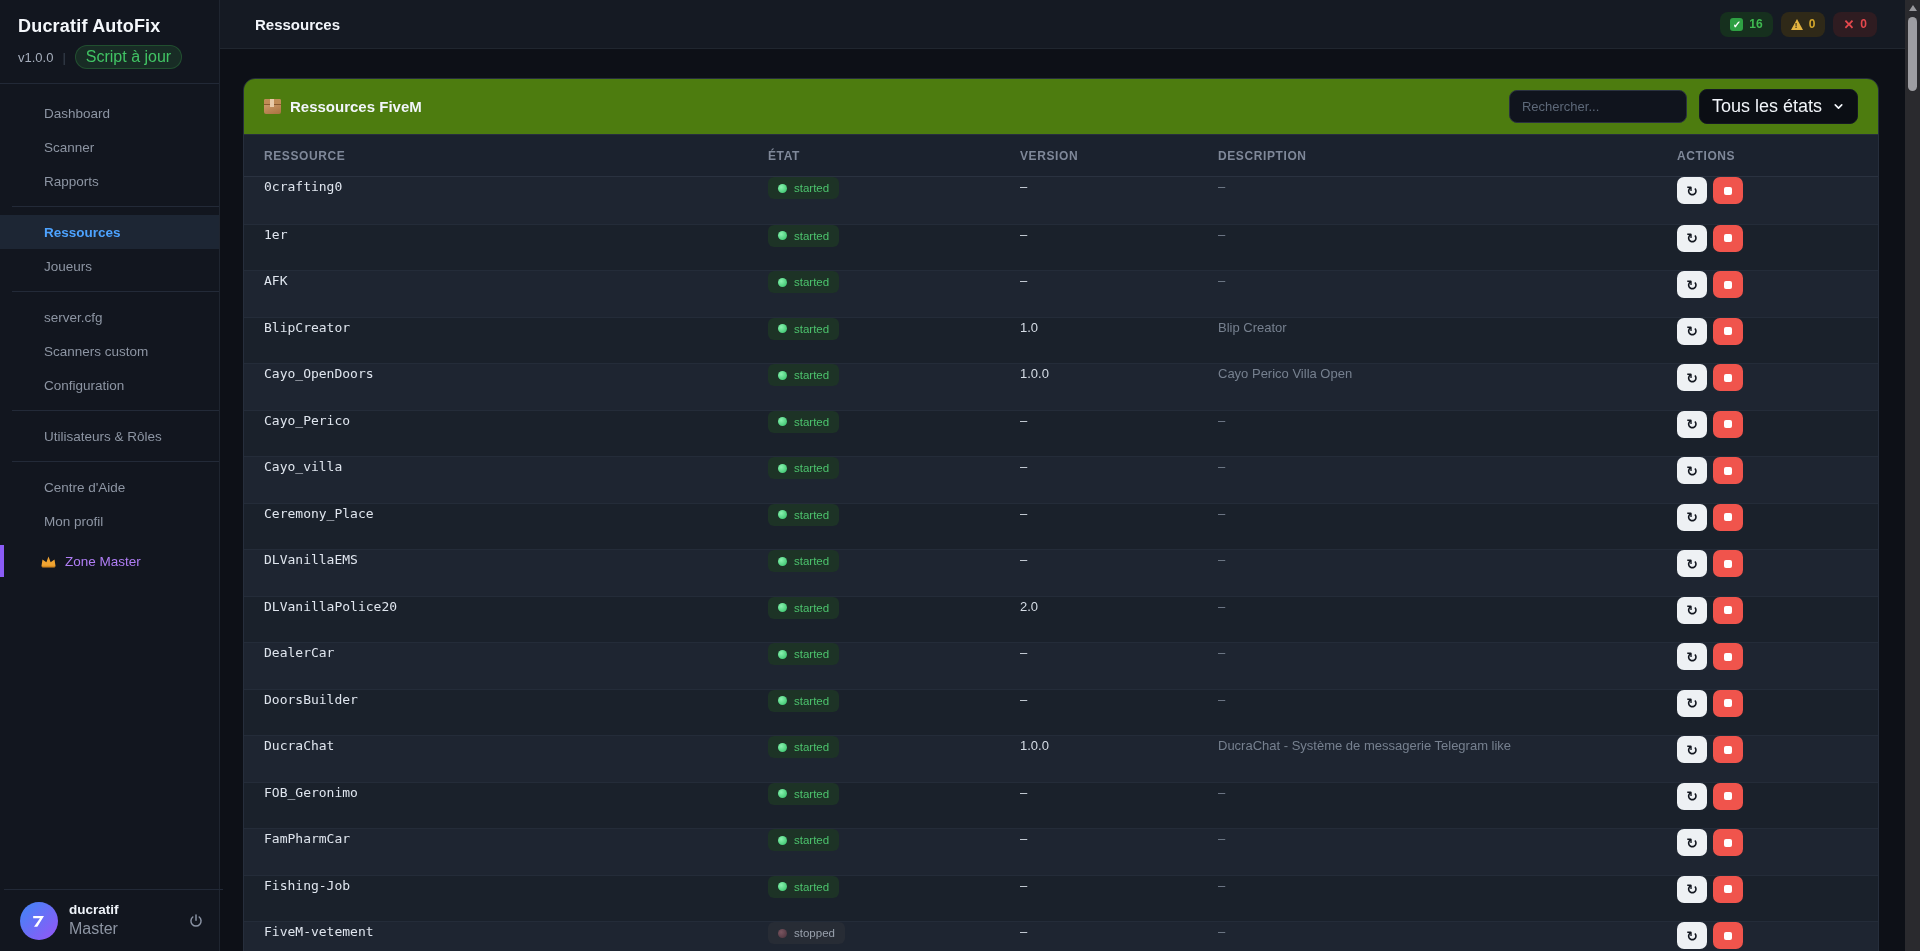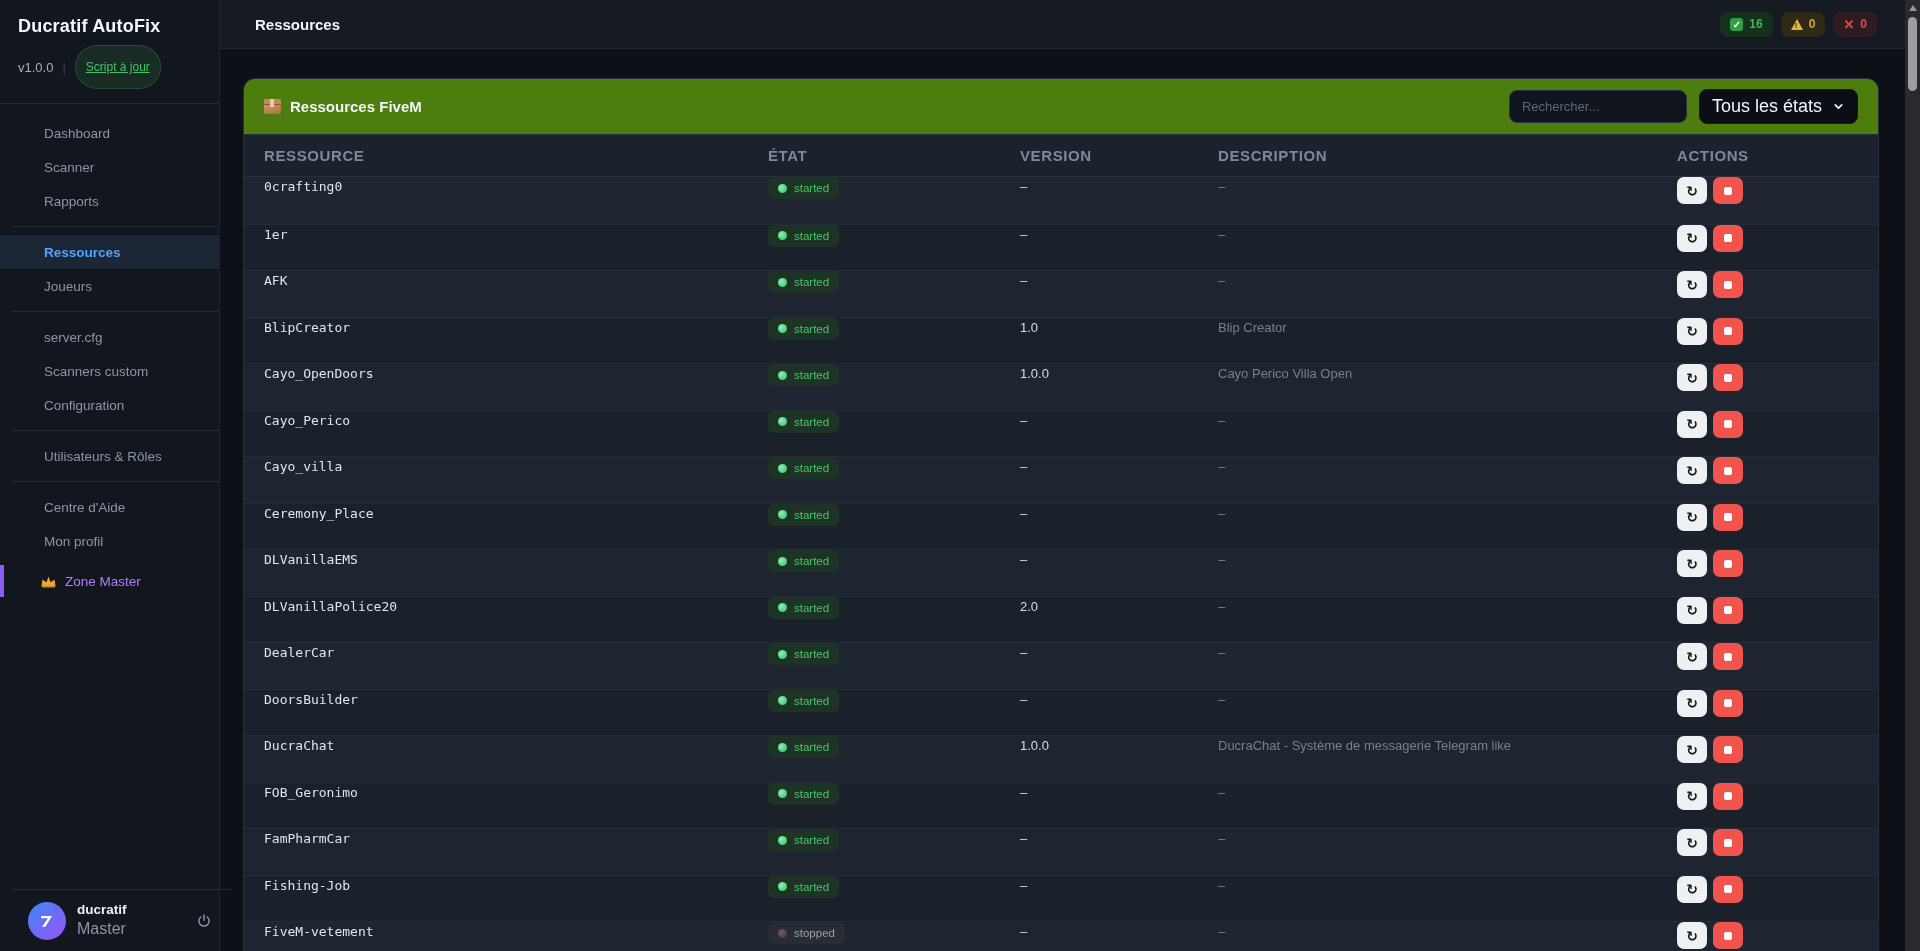--- a/index.html
+++ b/index.html
@@ -8,33 +8,33 @@
   .app { display:flex; width:1920px; height:951px; }
 
   
   .sidebar { width:220px; height:951px; background:#12161f; border-right:1px solid #1f2530;
     position:relative; flex-shrink:0; display:flex; flex-direction:column; }
   .sb-header { padding:16px 18px 14px 18px; border-bottom:1px solid #222937; }
   .sb-title { font-size:18px; font-weight:bold; color:#f4f7fb; letter-spacing:.2px; }
   .sb-meta { display:flex; align-items:center; gap:9px; margin-top:8px; }
   .sb-version { font-size:13px; color:#a6aebc; }
   .sb-sep { color:#39414f; font-size:13px; }
-  .sb-badge { font-size:12px; color:#41c464; background:rgba(63,185,80,.14);
-    border:1px solid rgba(63,185,80,.25); padding:14px 10px; border-radius:999px;text-decoration:underline; }
+  .sb-badge { font-size:16px; color:#41c464; background:rgba(63,185,80,.14);
+    border:1px solid rgba(63,185,80,.25); padding:2px 10px; border-radius:999px; }
   .sb-nav { padding-top:12px; }
   .nav-item { height:34px; display:flex; align-items:center; padding-left:44px;
     font-size:13.5px; color:#8d95a3; cursor:pointer; }
   .nav-item.active { background:#1d2634; color:#4da3ff; font-weight:bold; }
   .nav-divider { height:1px; background:#232a38; margin:8px 0 8px 12px; }
   .zone-master { position:relative; height:34px; margin-top:6px; display:flex;
     align-items:center; padding-left:40px; gap:8px; font-size:13.5px; color:#b07ef5; }
   .zone-master::before { content:""; position:absolute; left:0; top:1px; width:4px; height:32px;
     background:#8b5cf6; }
   .crown-icon { width:17px; height:13px; display:inline-block; }
-  .sb-footer { position:absolute; bottom:0; left:12px; width:100%; height:62px;
+  .sb-footer { position:absolute; bottom:0; left:4px; width:100%; height:62px;
     border-top:1px solid #222937; display:flex; align-items:center; padding:0 16px; gap:11px; }
   .avatar { width:38px; height:38px; border-radius:50%; flex-shrink:0;
     background:linear-gradient(135deg,#4f7df7 20%,#8a5cf6 85%);
     display:flex; align-items:center; justify-content:center; overflow:hidden; }
   .avatar svg { width:20px; height:20px; }
   .sb-user-texts { flex:1; line-height:1.25; }
   .sb-user-name { font-size:13.5px; font-weight:bold; color:#eef2f8; }
   .sb-user-role { font-size:16px; color:#8d95a3; }
   .power-btn { width:22px; height:22px; display:flex; align-items:center; justify-content:center;
     cursor:pointer; }
@@ -76,21 +76,21 @@
   .search-input { width:178px; height:33px; background:#10141d; border:1px solid #2a3140;
     border-radius:8px; color:#dfe5ee; font-size:13px; padding:0 12px; outline:none;
     font-family:"Liberation Sans", sans-serif; }
   .search-input::placeholder { color:#5d6878; }
   .state-select { height:35px; min-width:124px; background:#0b0e14; border:1px solid #141923;
     border-radius:8px; display:flex; align-items:center; gap:10px; padding:0 12px;
     color:#f2f5fa; font-size:18px; cursor:pointer; }
   .state-select svg { width:13px; height:13px; }
 
   
-  .thead { height:42px; display:flex; align-items:center; font-size:15px; font-weight:bold;
+  .thead { height:42px; display:flex; align-items:center; font-size:12px; font-weight:bold;
     letter-spacing:.6px; color:#7f8899; border-bottom:1px solid #2a3240; background:#1b222e; }
   .trow { height:46.5px; display:flex; align-items:flex-start; border-top:1px solid #242c39; }
   .trow:first-child { border-top:none; }
   .trow:nth-child(odd) { background:#1e2531; }
   .trow:nth-child(even) { background:#1a212b; }
   .c-res  { width:524px; padding-left:20px; }
   .c-state{ width:252px; }
   .c-ver  { width:198px; }
   .c-desc { flex:1; }
   .c-act  { width:201px; }

